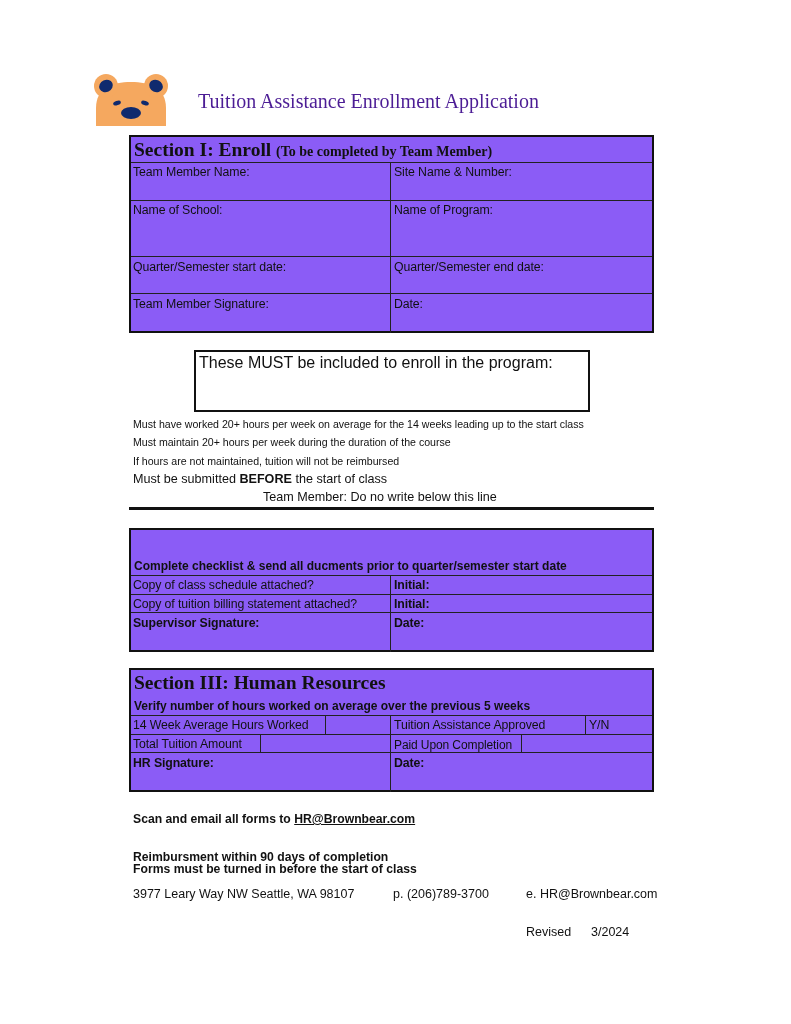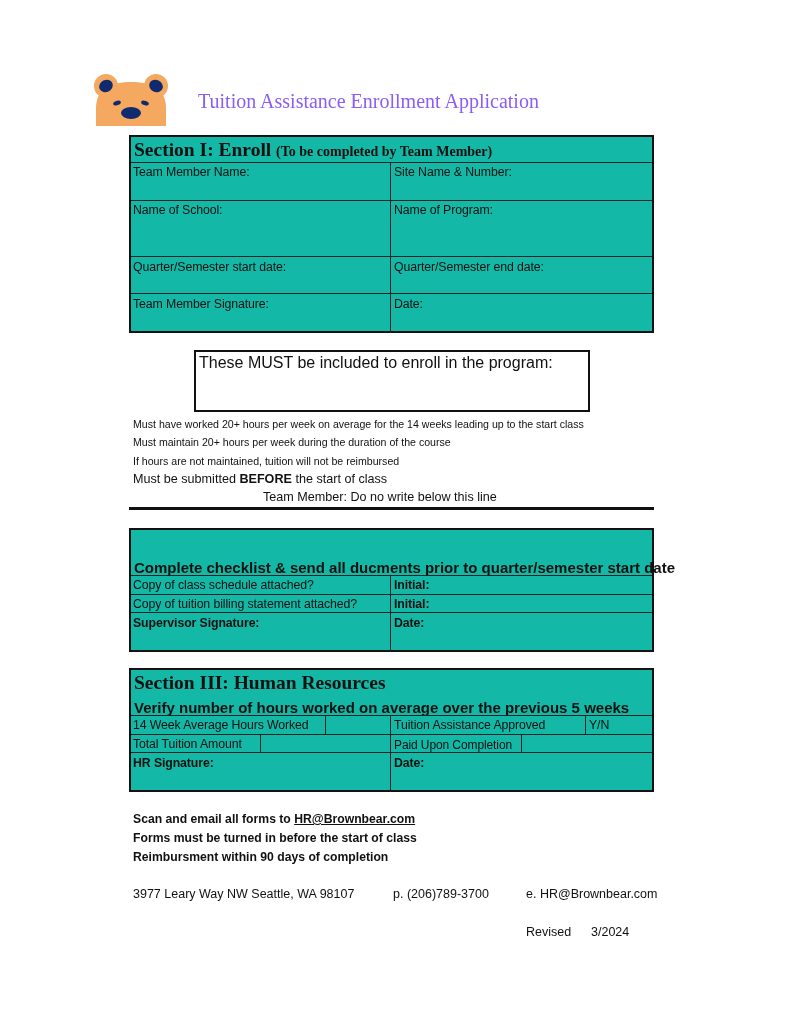--- a/index.html
+++ b/index.html
@@ -1,30 +1,30 @@
 <!DOCTYPE html>
 <html><head>
 <meta charset="utf-8">
 <style>
   html, body { margin: 0; padding: 0; background: #ffffff; }
   body { width: 791px; height: 1024px; position: relative; overflow: hidden; color: #111; font-family: "Liberation Sans", sans-serif; }
   .abs { position: absolute; }
   .serif { font-family: "Liberation Serif", serif; }
 
   #logo { left: 90px; top: 74px; width: 82px; height: 52px; }
-  #doc-title { left: 198px; top: 90px; font-size: 20px; color: #8b5cf6; }
+  #doc-title { left: 198px; top: 90px; font-size: 20px; color: #4c1d95; }
 
-  .box { position: absolute; border: 2.5px solid #111; box-sizing: border-box; background: #14b8a6; }
+  .box { position: absolute; border: 2.5px solid #111; box-sizing: border-box; background: #8b5cf6; }
   .hline { position: absolute; left: 0; right: 0; height: 0; border-top: 1.5px solid #222; }
   .vline { position: absolute; width: 0; border-left: 1.5px solid #222; }
   .cell-label { position: absolute; font-family: "Liberation Sans", sans-serif; font-size: 12.3px; color: #111; white-space: nowrap; letter-spacing: -0.1px; }
   .bold { font-weight: bold; }
   .sec-title { position: absolute; left: 3px; font-family: "Liberation Serif", serif; font-weight: bold; font-size: 19.5px; white-space: nowrap; }
   .sec-title small { font-size: 14px; }
-  .sec-sub { position: absolute; left: 3px; font-weight: bold; font-size: 15px; white-space: nowrap; }
+  .sec-sub { position: absolute; left: 3px; font-weight: bold; font-size: 12px; white-space: nowrap; }
 
   #sec1 { left: 129px; top: 135px; width: 525px; height: 198px; }
   #sec2 { left: 129px; top: 528px; width: 525px; height: 124px; }
   #sec3 { left: 129px; top: 668px; width: 525px; height: 124px; }
 
   #must-box { left: 194px; top: 350px; width: 396px; height: 62px; border: 2.5px solid #111; box-sizing: border-box; }
   #must-head { position: absolute; left: 3px; top: 2px; font-size: 16px; white-space: nowrap; }
   .must-item { position: absolute; left: 3px; font-size: 12.3px; white-space: nowrap; }
 
   .req { position: absolute; left: 133px; font-size: 10.6px; white-space: nowrap; color: #111; }
@@ -124,21 +124,21 @@
   <div class="cell-label" style="left:263px; top:68px; font-size:12px;">Paid Upon Completion</div>
   <div class="cell-label" style="left:394px; top:67px;"></div>
 
   <div class="cell-label bold" style="left:2px; top:86px;">HR Signature:</div>
   <div class="cell-label bold" style="left:263px; top:86px;">Date:</div>
 </div>
 
 <div class="foot" style="top:812px;">
   <span>Scan and email all forms to </span><a>HR@Brownbear.com</a>
 </div>
-<div class="foot" style="top:831px;">Forms must be turned in before the start of class</div>
+<div class="foot" style="top:862px;">Forms must be turned in before the start of class</div>
 <div class="foot" style="top:850px;">Reimbursment within 90 days of completion</div>
 
 <div class="contact" style="left:133px;">3977 Leary Way NW Seattle, WA 98107</div>
 <div class="contact" style="left:393px;">p. (206)789-3700</div>
 <div class="contact" style="left:526px;">e. HR@Brownbear.com</div>
 
 <div class="contact" style="left:526px; top:925px;">Revised</div>
 <div class="contact" style="left:591px; top:925px;">3/2024</div>
 
 </body></html>

